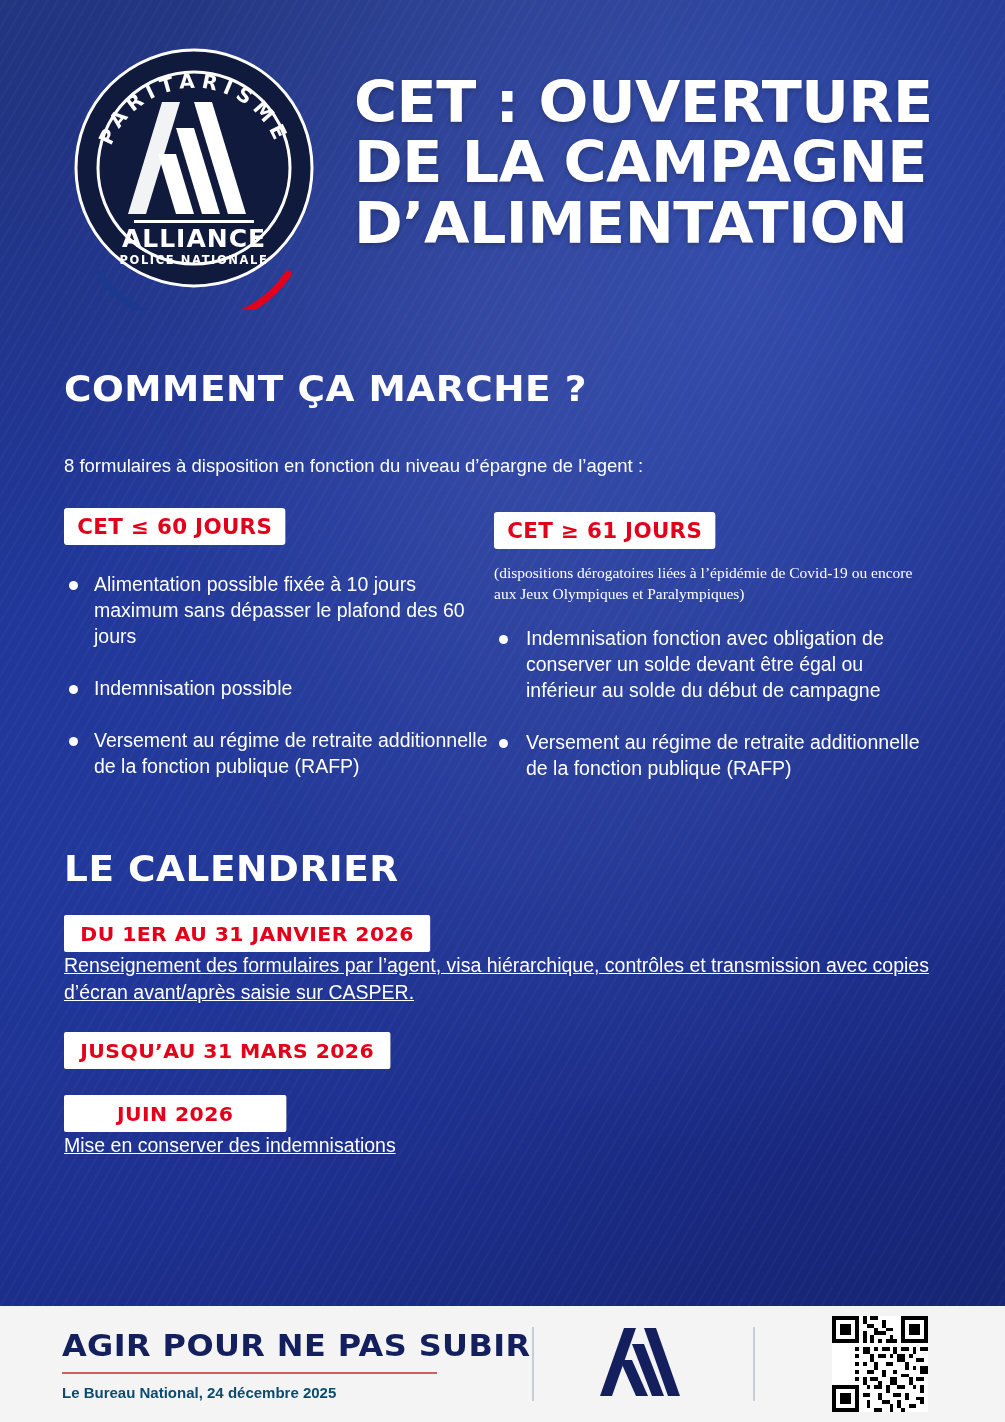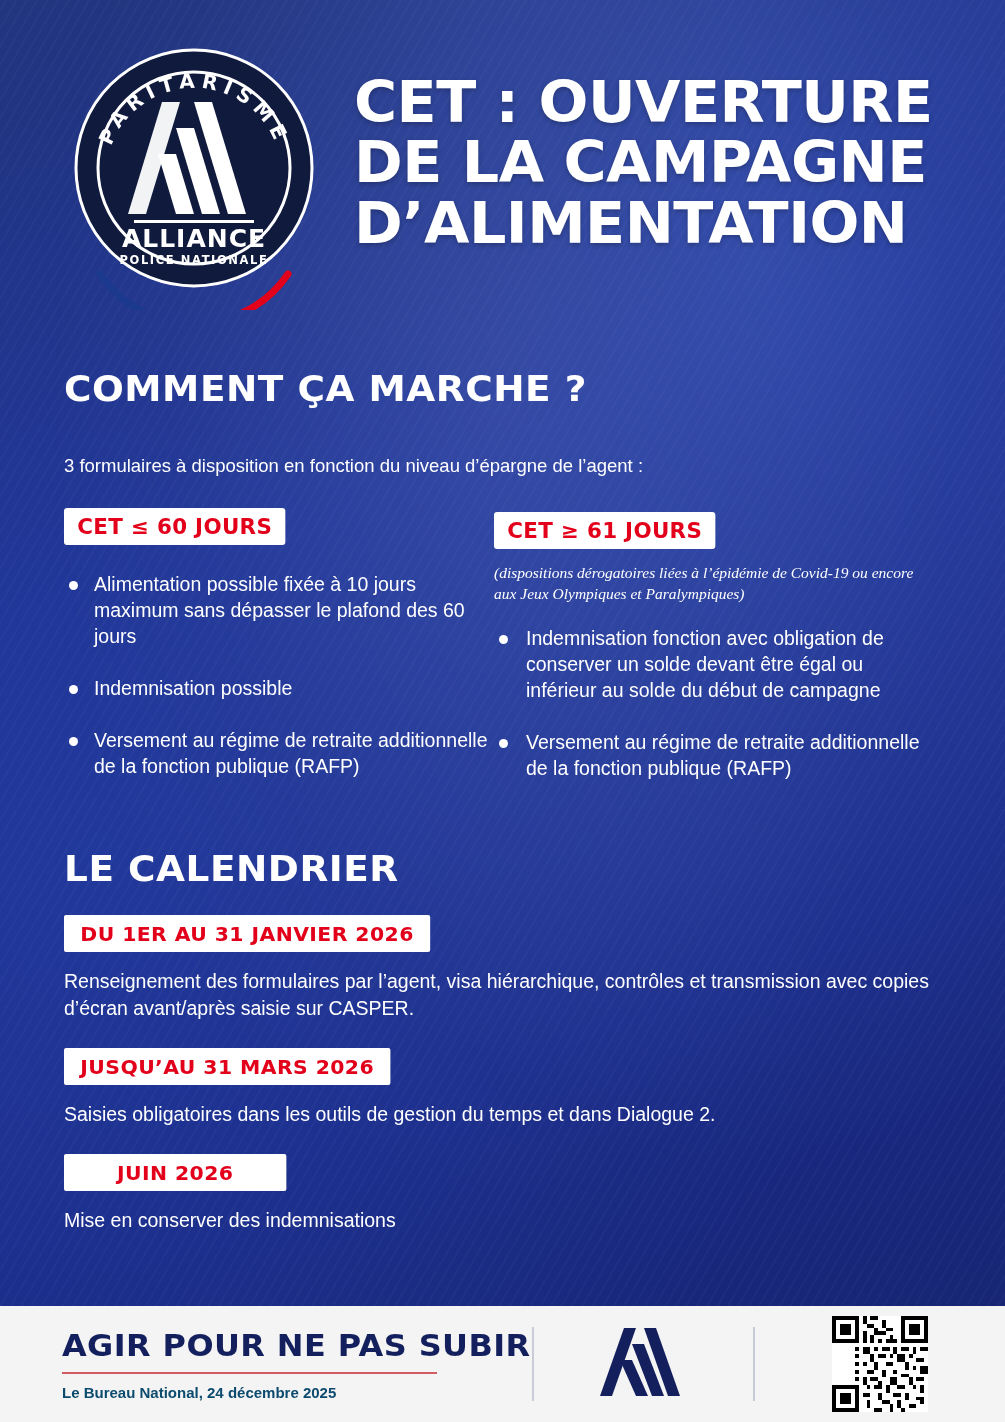--- a/index.html
+++ b/index.html
@@ -127,21 +127,20 @@
     padding: 7px 13px 6px 13px;
     border-radius: 3px;
     text-transform: uppercase;
     transform: scaleX(1.02);
     transform-origin: left center;
   }
 
   .subnote {
     color: #ffffff;
     font-family: "Liberation Serif", serif;
-    font-style: italic;
     font-size: 15.5px;
     line-height: 1.35;
     margin-top: 14px;
     max-width: 420px;
   }
 
   ul.bullets {
     list-style: none;
     margin: 26px 0 0 0;
     padding: 0;
@@ -189,22 +188,22 @@
     border-radius: 2px;
     text-transform: uppercase;
     transform: scaleX(1.02);
     transform-origin: left center;
   }
   .cal-chip.center { text-align: center; min-width: 186px; }
   .cal-text {
     color: #ffffff;
     font-size: 19.5px;
     line-height: 1.38;
-    margin-top: 16px;
     max-width: 880px;
+    text-decoration: underline;
   }
 
   
   .footer {
     position: absolute;
     left: 0;
     right: 0;
     bottom: 0;
     height: 116px;
     background: #f4f4f4;
@@ -303,21 +302,21 @@
 
     <div class="header-title">
       <span class="line">CET : OUVERTURE</span>
       <span class="line">DE LA CAMPAGNE</span>
       <span class="line">D’ALIMENTATION</span>
     </div>
   </div>
 
   <div class="how">
     <div class="section-title">COMMENT ÇA MARCHE ?</div>
-    <div class="intro-text">3 formulaires à disposition en fonction du niveau d’épargne de l’agent :</div>
+    <div class="intro-text">8 formulaires à disposition en fonction du niveau d’épargne de l’agent :</div>
 
     <div class="cols">
 
       <div class="col left">
         <span class="chip">CET ≤ 60 JOURS</span>
         <ul class="bullets">
           <li>Alimentation possible fixée à 10 jours maximum sans dépasser le plafond des 60 jours</li>
           <li>Indemnisation possible</li>
           <li>Versement au régime de retraite additionnelle de la fonction publique (RAFP)</li>
         </ul>
@@ -338,21 +337,20 @@
   <div class="calendar">
     <div class="section-title">LE CALENDRIER</div>
 
     <div class="cal-entry">
       <span class="cal-chip">DU 1ER AU 31 JANVIER 2026</span>
       <div class="cal-text">Renseignement des formulaires par l’agent, visa hiérarchique, contrôles et transmission avec copies d’écran avant/après saisie sur CASPER.</div>
     </div>
 
     <div class="cal-entry">
       <span class="cal-chip">JUSQU’AU 31 MARS 2026</span>
-      <div class="cal-text">Saisies obligatoires dans les outils de gestion du temps et dans Dialogue 2.</div>
     </div>
 
     <div class="cal-entry">
       <span class="cal-chip center">JUIN 2026</span>
       <div class="cal-text">Mise en conserver des indemnisations</div>
     </div>
   </div>
 
   <div class="footer">
     <div class="footer-left">

